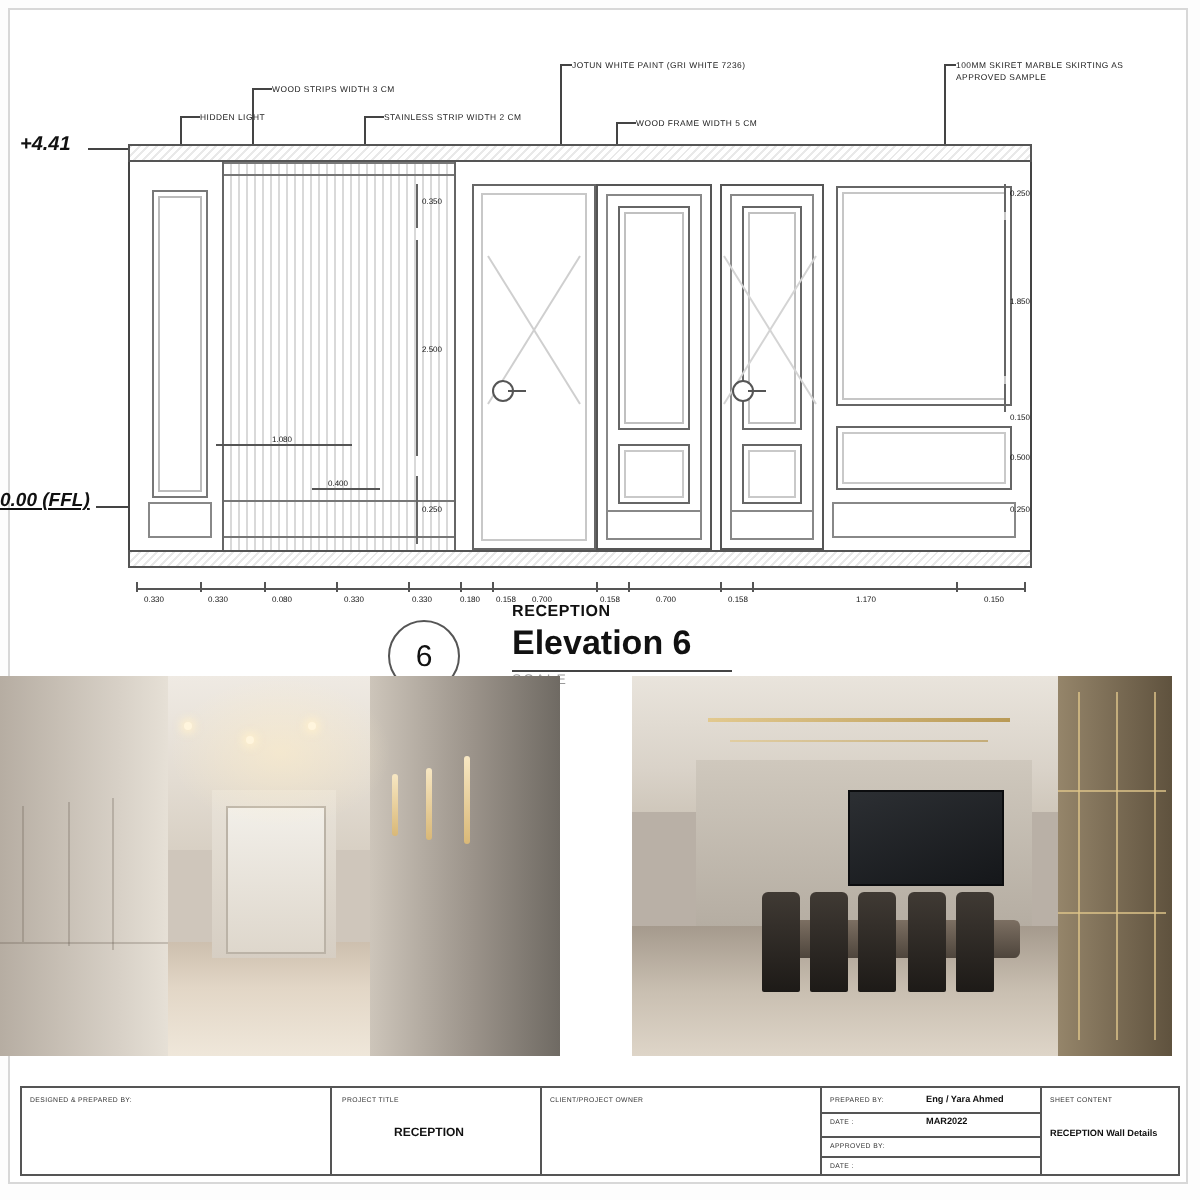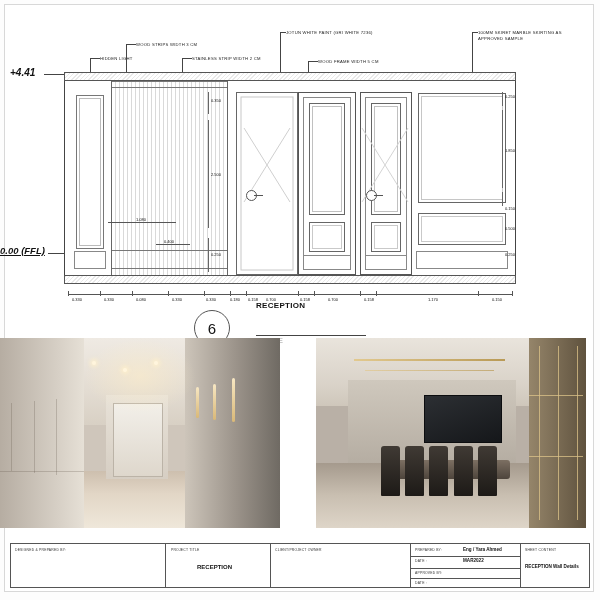--- a/index.html
+++ b/index.html
@@ -395,20 +395,21 @@
     <div class="dimtxt" style="left:292px;top:287px;">0.158</div>
     <div class="dimtxt" style="left:320px;top:287px;">0.700</div>
     <div class="dimtxt" style="left:356px;top:287px;">0.158</div>
     <div class="dimtxt" style="left:420px;top:287px;">1.170</div>
     <div class="dimtxt" style="left:484px;top:287px;">0.150</div>
 
     <div class="bubble">
       <span>6</span>
     </div>
     <div class="title-reception">RECEPTION</div>
+    <div class="title-elev">Elevation 6</div>
     <div class="title-rule"></div>
     <div class="title-scale">SCALE</div>
   </div>
 
   <div class="photo photo1">
     <div class="corridor">
       <div class="c-ceil"></div>
       <div class="c-floor"></div>
       <div class="c-leftwall"></div>
       <div class="c-rightwall"></div>

